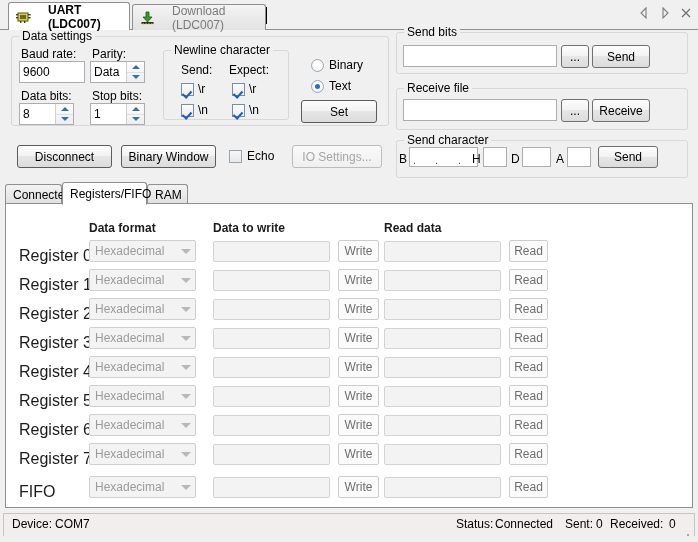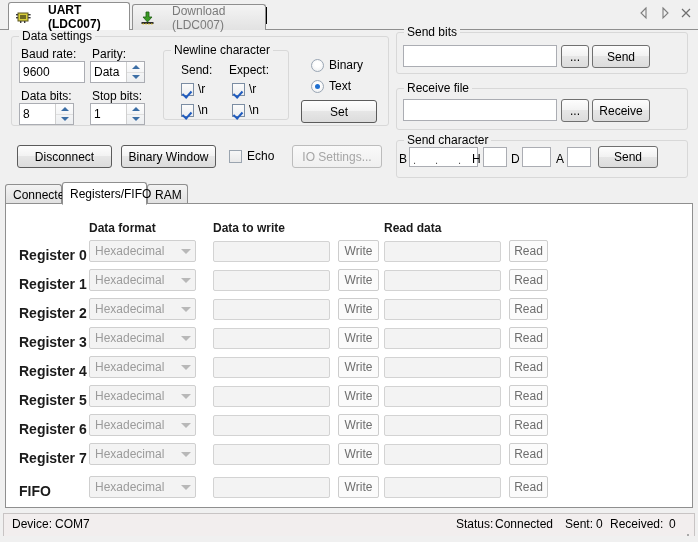--- a/index.html
+++ b/index.html
@@ -196,21 +196,21 @@
     box-sizing: border-box;
     background: #ffffff;
     border: 1px solid #8f8f8f;
   }
 
   .colhead {
     position: absolute; font-size: 12px; font-weight: bold; color: #1b1b1b;
     white-space: nowrap;
   }
   .rowlbl {
-    position: absolute; font-size: 14px; font-weight: bold; color: #1b1b1b;
+    position: absolute; font-size: 16px; font-weight: normal; color: #1b1b1b;
     white-space: nowrap;
   }
   .combo {
     position: absolute;
     box-sizing: border-box;
     width: 107px; height: 22px;
     border: 1px solid #cfcfcf;
     border-radius: 2px;
     background: #f3f3f3;
     display: flex; align-items: center;

